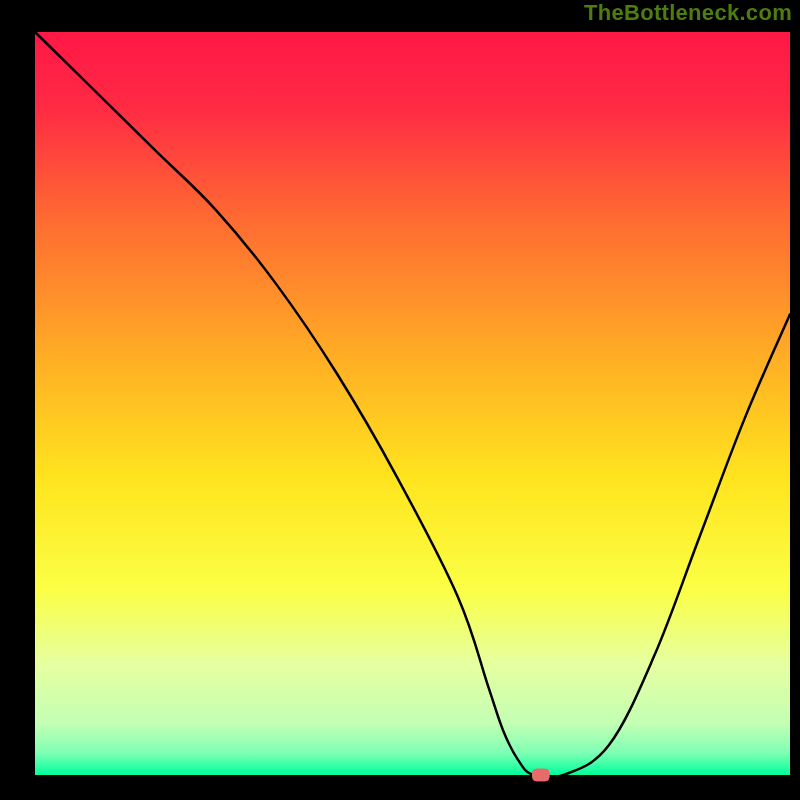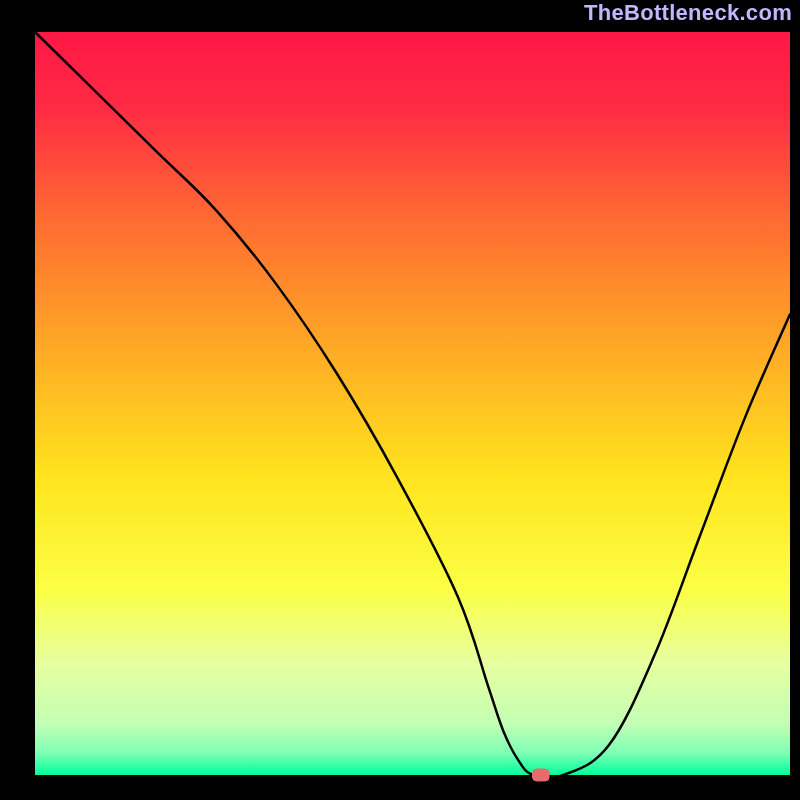--- a/index.html
+++ b/index.html
@@ -15,21 +15,21 @@
     width: 800px;
     height: 800px;
   }
   .watermark {
     position: absolute;
     top: 0;
     right: 8px;
     font-family: Arial, Helvetica, sans-serif;
     font-size: 22px;
     font-weight: 600;
-    color: #c4b5fd;
+    color: #4d7c0f;
     letter-spacing: 0.3px;
   }
   svg.plot {
     position: absolute;
     left: 0;
     top: 0;
     width: 800px;
     height: 800px;
   }
   .curve {

